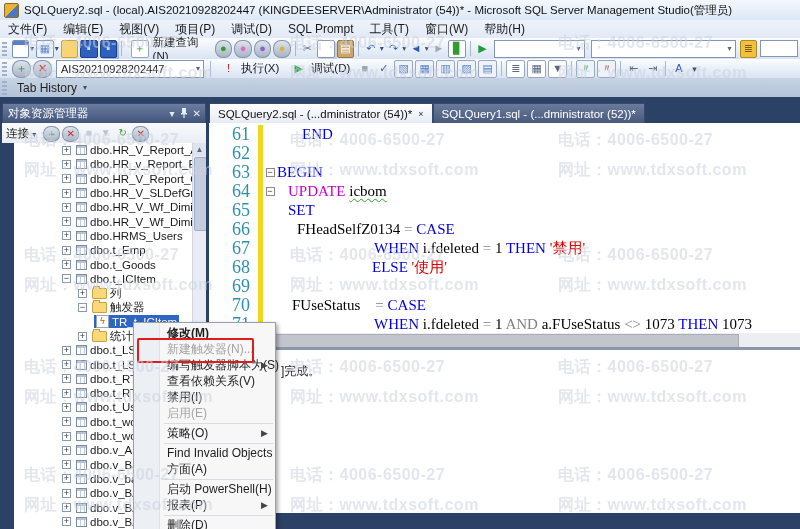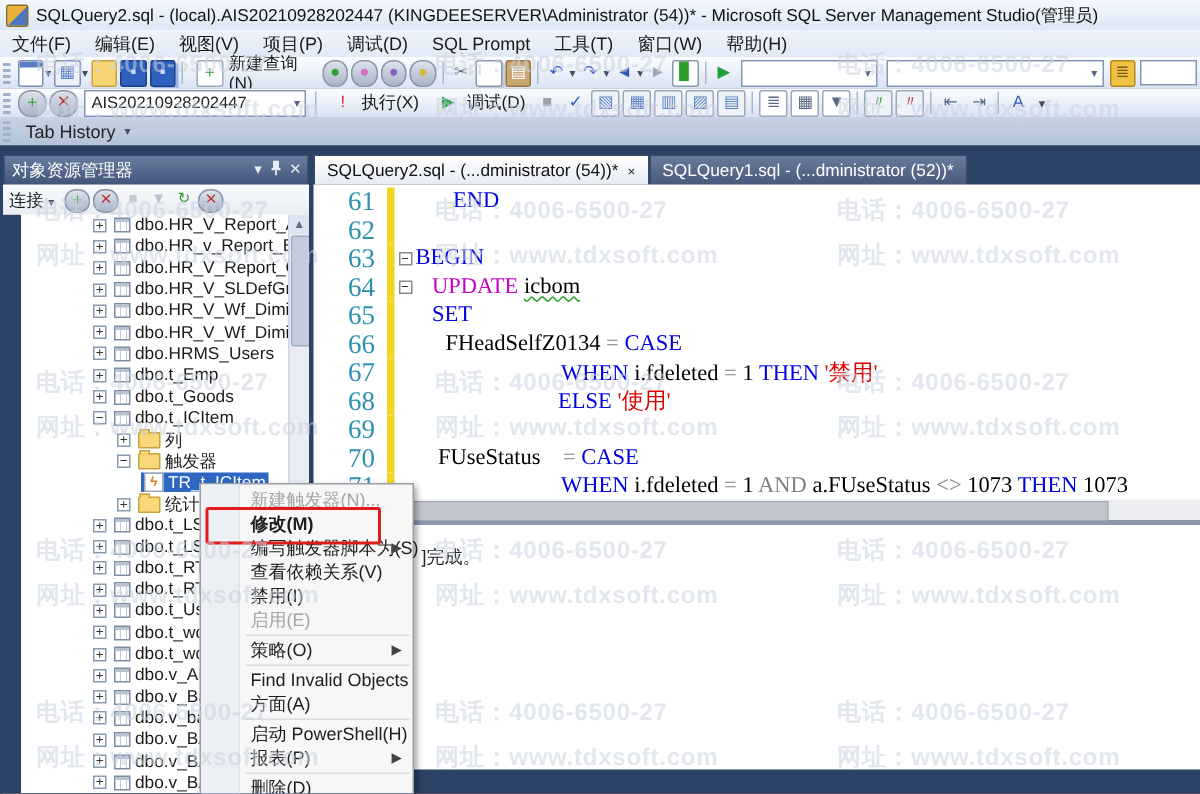--- a/index.html
+++ b/index.html
@@ -536,22 +536,22 @@
       </div>
       <div id="ediv"></div>
       <div id="emsg">
         <div id="emsgtext">]完成。</div>
       </div>
     </div>
   </div>
 
   <div id="ctxmenu">
     <div class="gutter"></div>
-  <div class="citem dis">新建触发器(N)...</div>
-      <div class="citem bold">修改(M)</div>
+  <div class="citem bold">修改(M)</div>
+      <div class="citem dis">新建触发器(N)...</div>
       <div class="citem">编写触发器脚本为(S)<span class="carr">▶</span></div>
       <div class="citem">查看依赖关系(V)</div>
       <div class="citem">禁用(I)</div>
       <div class="citem dis">启用(E)</div>
       <div class="msep"></div>
       <div class="citem">策略(O)<span class="carr">▶</span></div>
       <div class="msep"></div>
       <div class="citem">Find Invalid Objects</div>
       <div class="citem">方面(A)</div>
       <div class="msep"></div>

